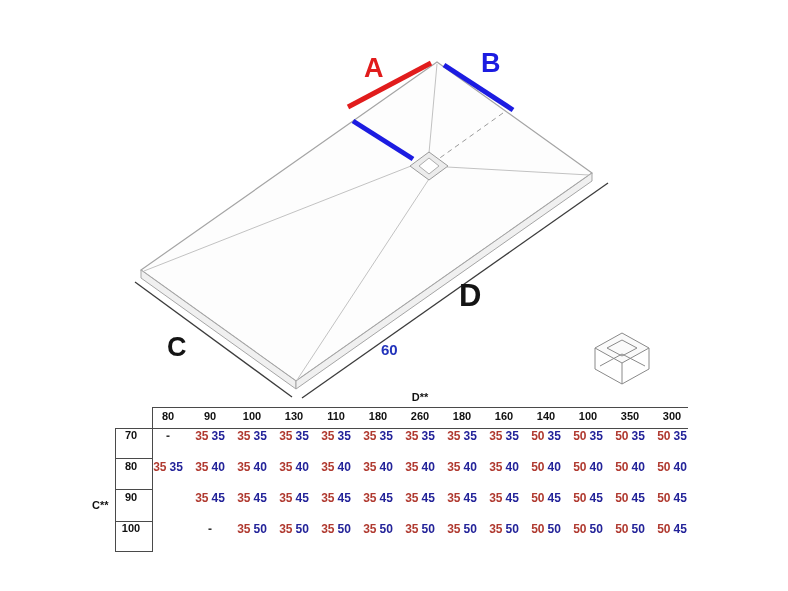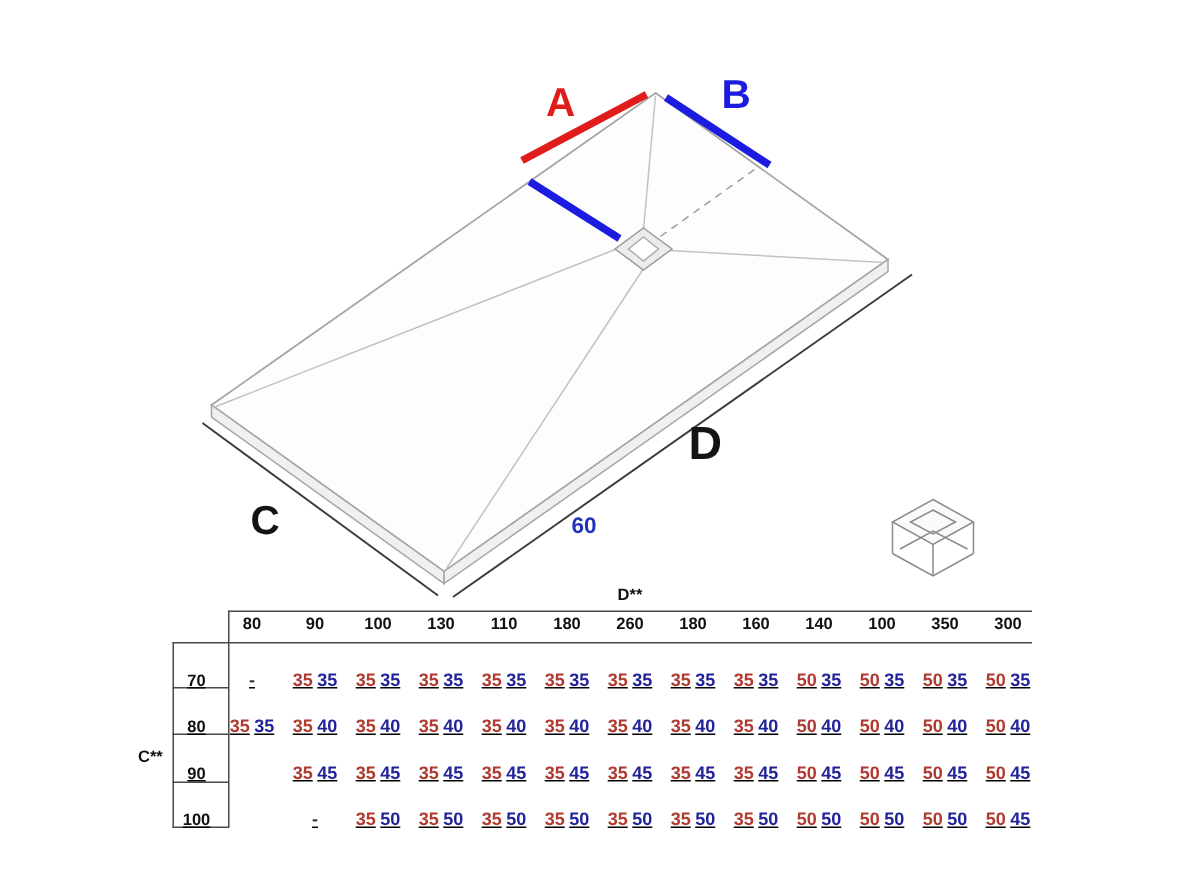--- a/index.html
+++ b/index.html
@@ -28,21 +28,21 @@
 
   
   .size-table { position: absolute; left: 115px; top: 391px; width: 578px; height: 170px; }
   .d-axis { position: absolute; left: 37px; top: 0; width: 536px; text-align: center;
             font-size: 11px; font-weight: bold; color: #111; }
   .c-axis { position: absolute; left: 92px; top: 499px; font-size: 11px; font-weight: bold; color: #111; }
   .tline  { position: absolute; background: #4a4a4a; }
   .col-headers { position: absolute; left: 32px; top: 19px; display: flex; }
   .col-h  { width: 42px; text-align: center; font-size: 11px; font-weight: bold; color: #111; }
   .tbody  { position: absolute; left: 0; top: 38px; }
-  .trow   { display: flex; align-items: flex-end; height: 31px; text-decoration: underline; }
+  .trow   { display: flex; align-items: flex-start; height: 31px; }
   .row-h  { width: 32px; text-align: center; font-size: 11px; font-weight: bold; color: #111; }
   .cell   { width: 42px; text-align: center; font-size: 12px; font-weight: bold; white-space: nowrap; }
   .cell .vb { margin-left: 3px; }
   .cell .dash { color: #333; }
 </style>
 </head>
 <body>
 
 <div class="stage">
 

